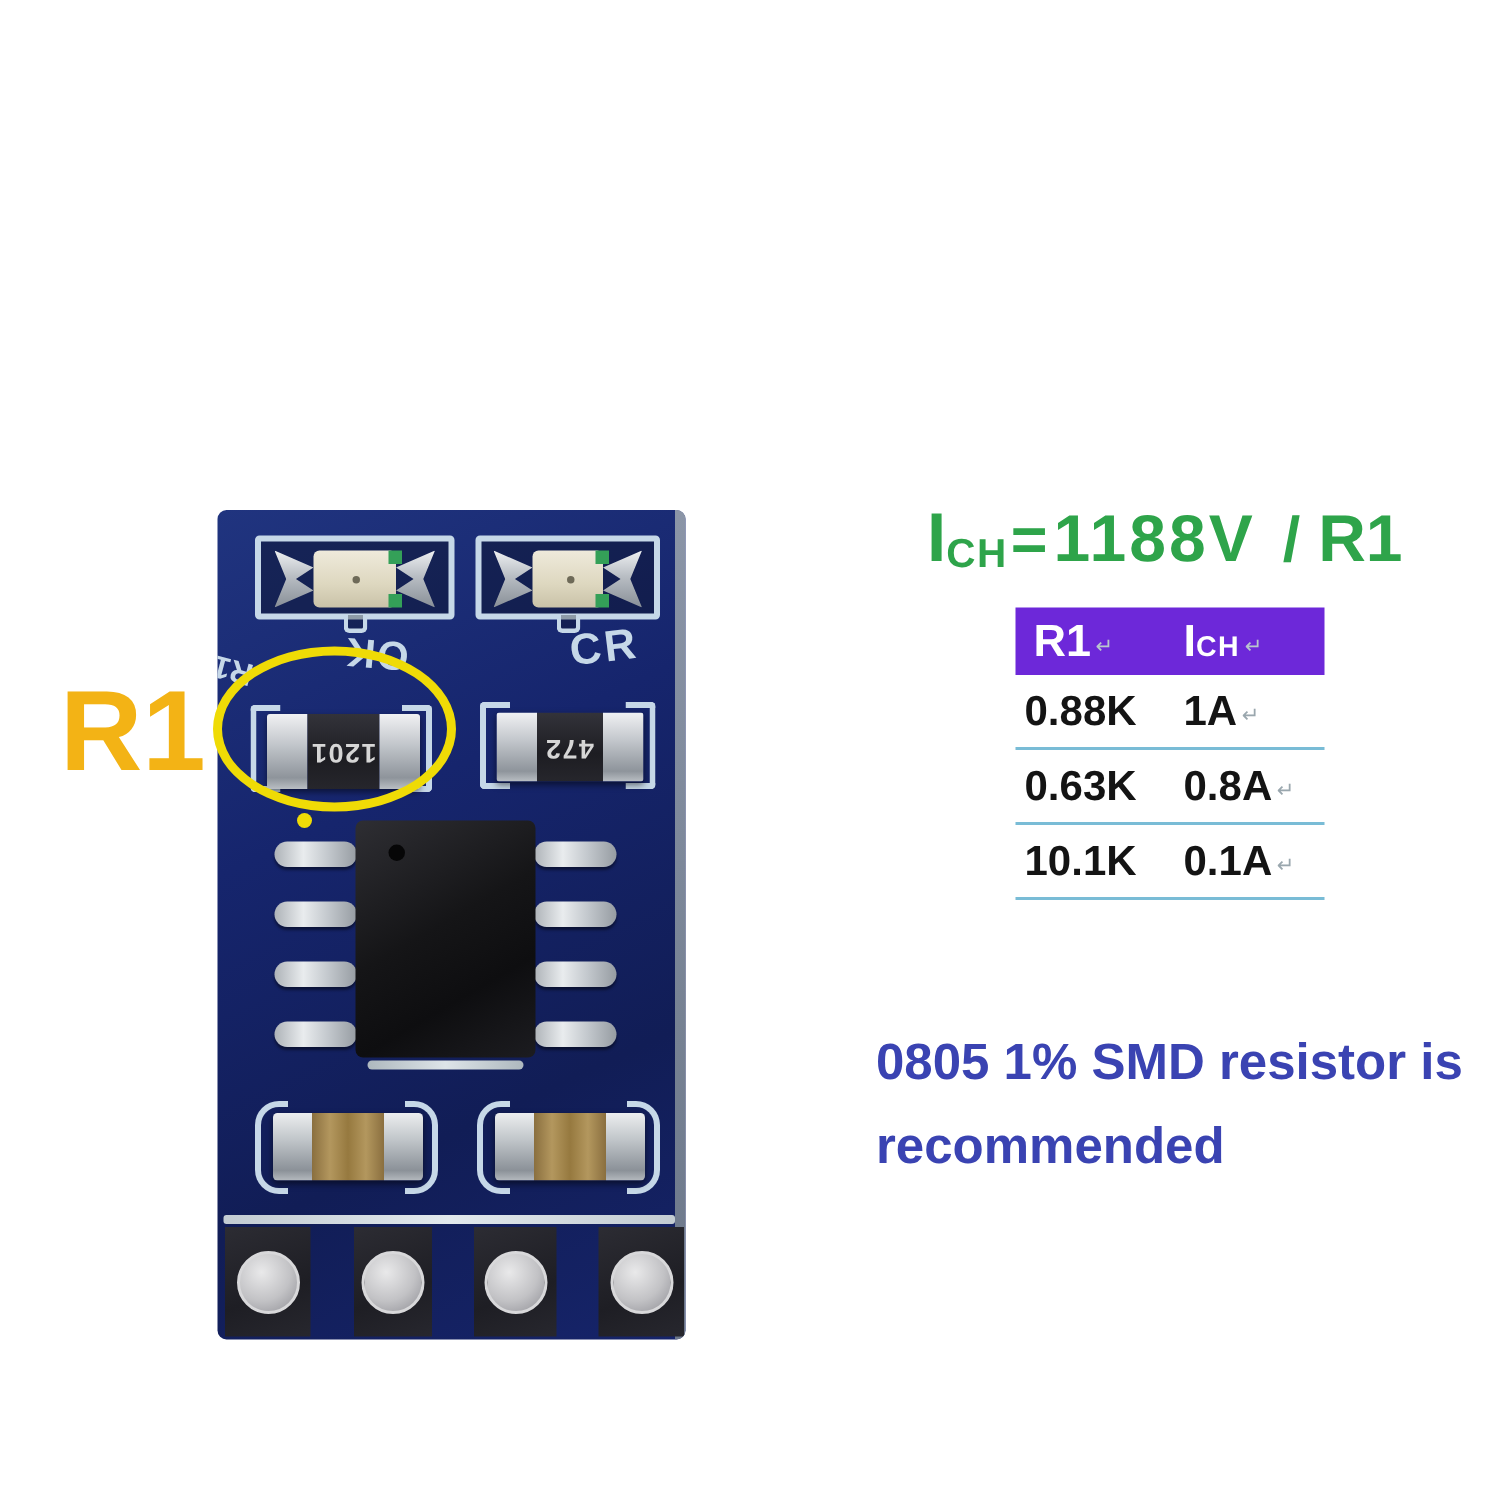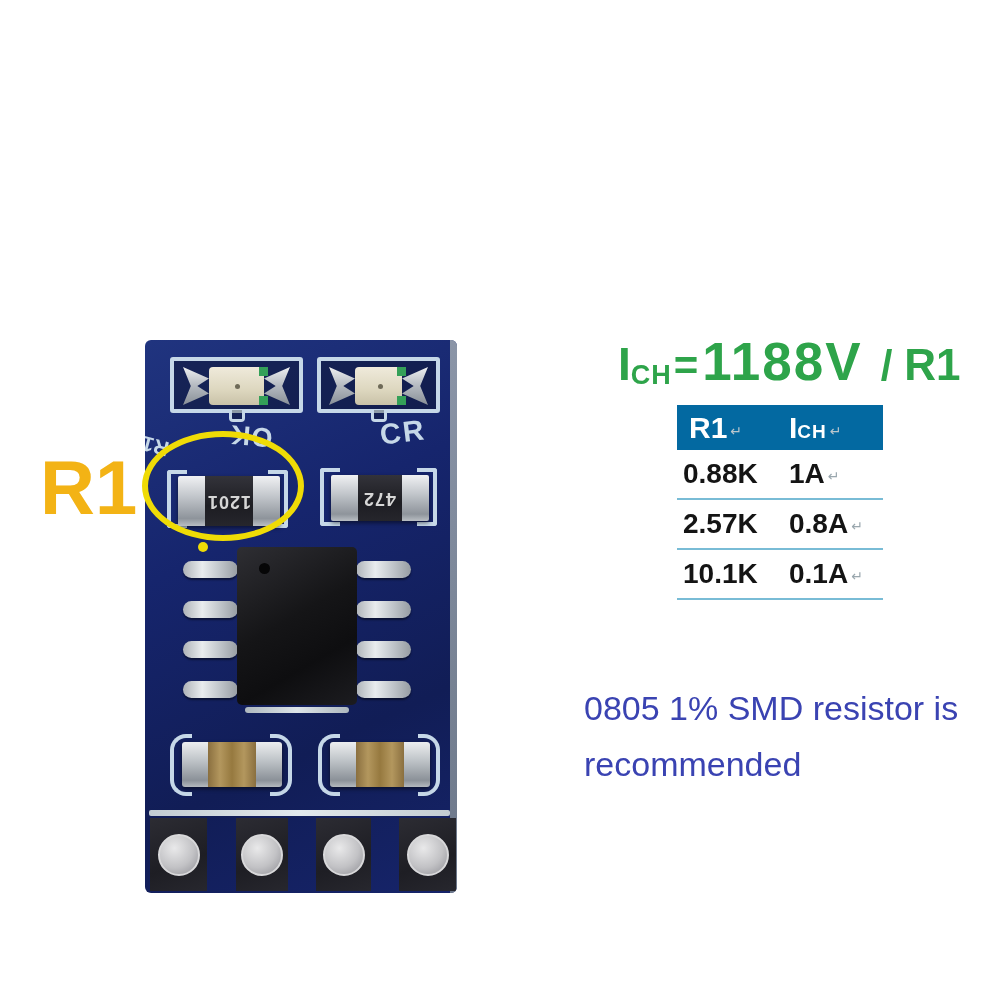--- a/index.html
+++ b/index.html
@@ -61,37 +61,37 @@
   
   .hl-ellipse { left:142px; top:431px; width:162px; height:110px; border:6px solid #efdb06; border-radius:50%; }
   .hl-dot { left:198px; top:542px; width:10px; height:10px; border-radius:50%; background:#efdb06; }
   .r1-callout { left:40px; top:444px; font-size:76px; font-weight:bold; color:#f3b315; }
 
   
   .formula { left:618px; top:331px; color:#2ea44a; font-weight:bold; white-space:nowrap; }
   .formula .f-i { font-size:46px; }
   .formula .f-sub { font-size:27px; vertical-align:-4px; letter-spacing:1px; }
   .formula .f-eq { font-size:42px; margin:0 4px 0 2px; }
-  .formula .f-val { font-size:53px; letter-spacing:2px; }
+  .formula .f-val { font-size:44px; letter-spacing:2px; }
   .formula .f-slash { font-size:42px; margin:0 12px 0 18px; }
   .formula .f-r1 { font-size:44px; }
 
   
   .rtable { left:677px; top:405px; width:206px; }
-  .rtable-header { height:45px; background:#0369a1; display:flex; align-items:center; color:#ffffff; font-weight:bold; }
+  .rtable-header { height:45px; background:#6d28d9; display:flex; align-items:center; color:#ffffff; font-weight:bold; }
   .rth-c1 { width:112px; padding-left:12px; font-size:30px; }
   .rth-c2 { font-size:30px; }
   .t-sub { font-size:19px; letter-spacing:1px; }
   .mark { font-size:14px; color:#b9c6cd; font-weight:normal; margin-left:3px; vertical-align:2px; }
   .row-mark { color:#9aa7ae; }
   .rtable-row { height:50px; display:flex; align-items:center; border-bottom:2px solid #79bcd6; color:#141414; font-weight:bold; font-size:28px; }
   .rtr-c1 { width:112px; padding-left:6px; }
 
   
-  .note { left:584px; top:680px; color:#3a43b2; font-weight:normal; font-size:34px; line-height:56px; }
+  .note { left:584px; top:680px; color:#3a43b2; font-weight:bold; font-size:34px; line-height:56px; }
 </style>
 </head>
 <body>
 
 <div class="abs heading">
 </div>
 
 <div class="abs board">
   <div class="abs board-edge"></div>
 
@@ -203,21 +203,21 @@
 <div class="abs rtable">
   <div class="rtable-header">
     <div class="rth-c1"><span>R1</span><span class="mark">↵</span></div>
     <div class="rth-c2"><span>I</span><span class="t-sub">CH</span><span class="mark">↵</span></div>
   </div>
   <div class="rtable-row">
     <div class="rtr-c1">0.88K</div>
     <div><span>1A</span><span class="mark row-mark">↵</span></div>
   </div>
   <div class="rtable-row">
-    <div class="rtr-c1">2.57K</div>
+    <div class="rtr-c1">0.63K</div>
     <div><span>0.8A</span><span class="mark row-mark">↵</span></div>
   </div>
   <div class="rtable-row">
     <div class="rtr-c1">10.1K</div>
     <div><span>0.1A</span><span class="mark row-mark">↵</span></div>
   </div>
 </div>
 
 <div class="abs note">
   <div>0805 1% SMD resistor is</div>

